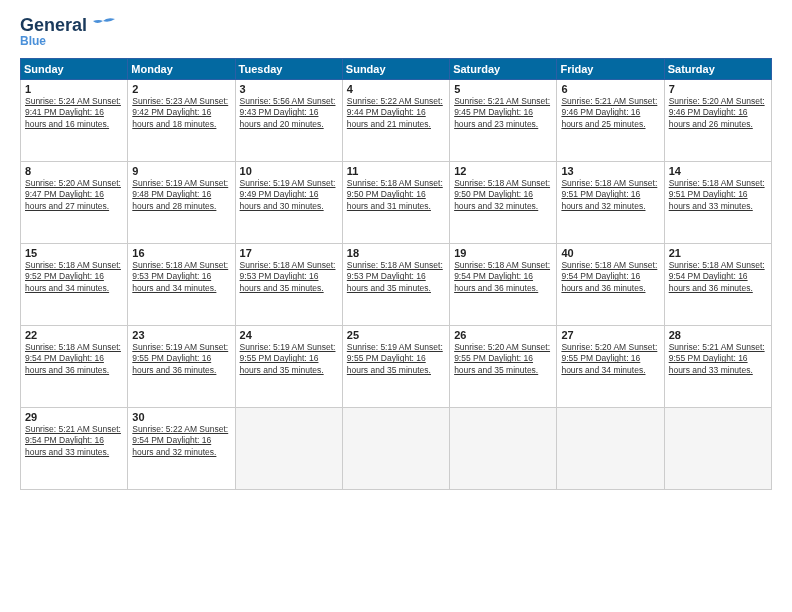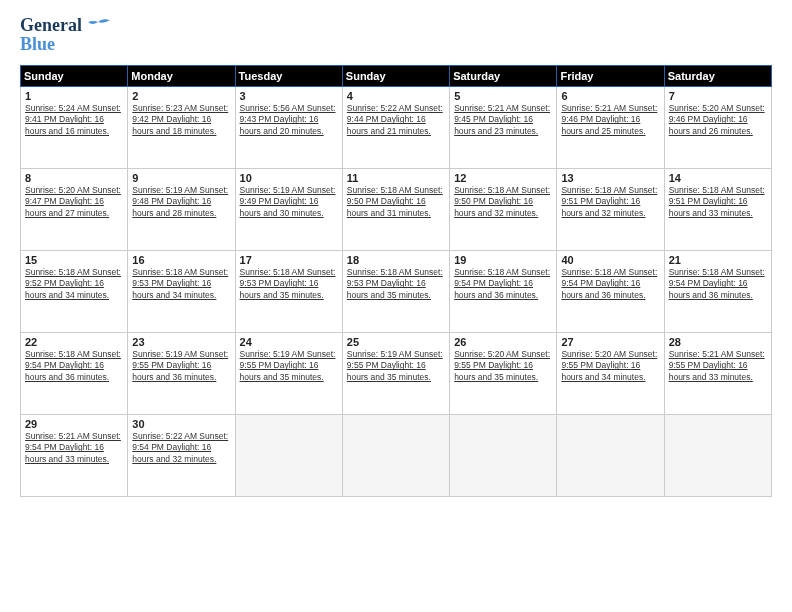--- a/index.html
+++ b/index.html
@@ -14,21 +14,20 @@
       width: 792px;
       height: 612px;
       padding: 16px 20px;
       background: #fff;
     }
     .header {
       display: flex;
       justify-content: space-between;
       align-items: flex-start;
       margin-bottom: 10px;
-      font-family: Liberation Serif, serif;
     }
     .logo {
       display: flex;
       flex-direction: column;
       align-items: flex-start;
     }
     .title-block {
       text-align: right;
     }
     .month-title {
@@ -39,21 +38,21 @@
     .subtitle {
       font-size: 14px;
       color: #555;
     }
     .calendar {
       width: 100%;
       border-collapse: collapse;
       table-layout: fixed;
     }
     .calendar th {
-      background: #000000;
+      background: #0369a1;
       color: #fff;
       font-size: 11px;
       font-weight: bold;
       padding: 4px 3px;
       text-align: left;
       border: 1px solid #2a5fa5;
     }
     .calendar td {
       border: 1px solid #ccc;
       vertical-align: top;
@@ -92,21 +91,21 @@
   <div class="header">
     <div class="logo">
       <div class="logo-wrapper">
         <div style="font-size:18px;font-weight:bold;color:#1a3a5c;line-height:1.1;">
           <span style="color:#1a3a5c;">General</span><svg width="28" height="18" viewBox="0 0 28 18" style="vertical-align:middle;margin-left:2px;">
               <path d="M14 4 Q18 0 26 2 Q20 6 14 4Z" fill="#4a90d9"></path>
               <path d="M14 4 Q10 2 4 4 Q8 8 14 4Z" fill="#4a90d9"></path>
             </svg>
         </div>
       </div>
-      <div style="font-size:18px;font-weight:bold;color:#4a90d9;margin-top:-2px;">Blue</div>
+      <div style="font-size:12px;font-weight:bold;color:#4a90d9;margin-top:-2px;">Blue</div>
     </div>
     <div class="title-block">
       <div class="month-title"></div>
       <div class="subtitle"></div>
     </div>
   </div>
 
   <table class="calendar">
     <thead>
       <tr>

